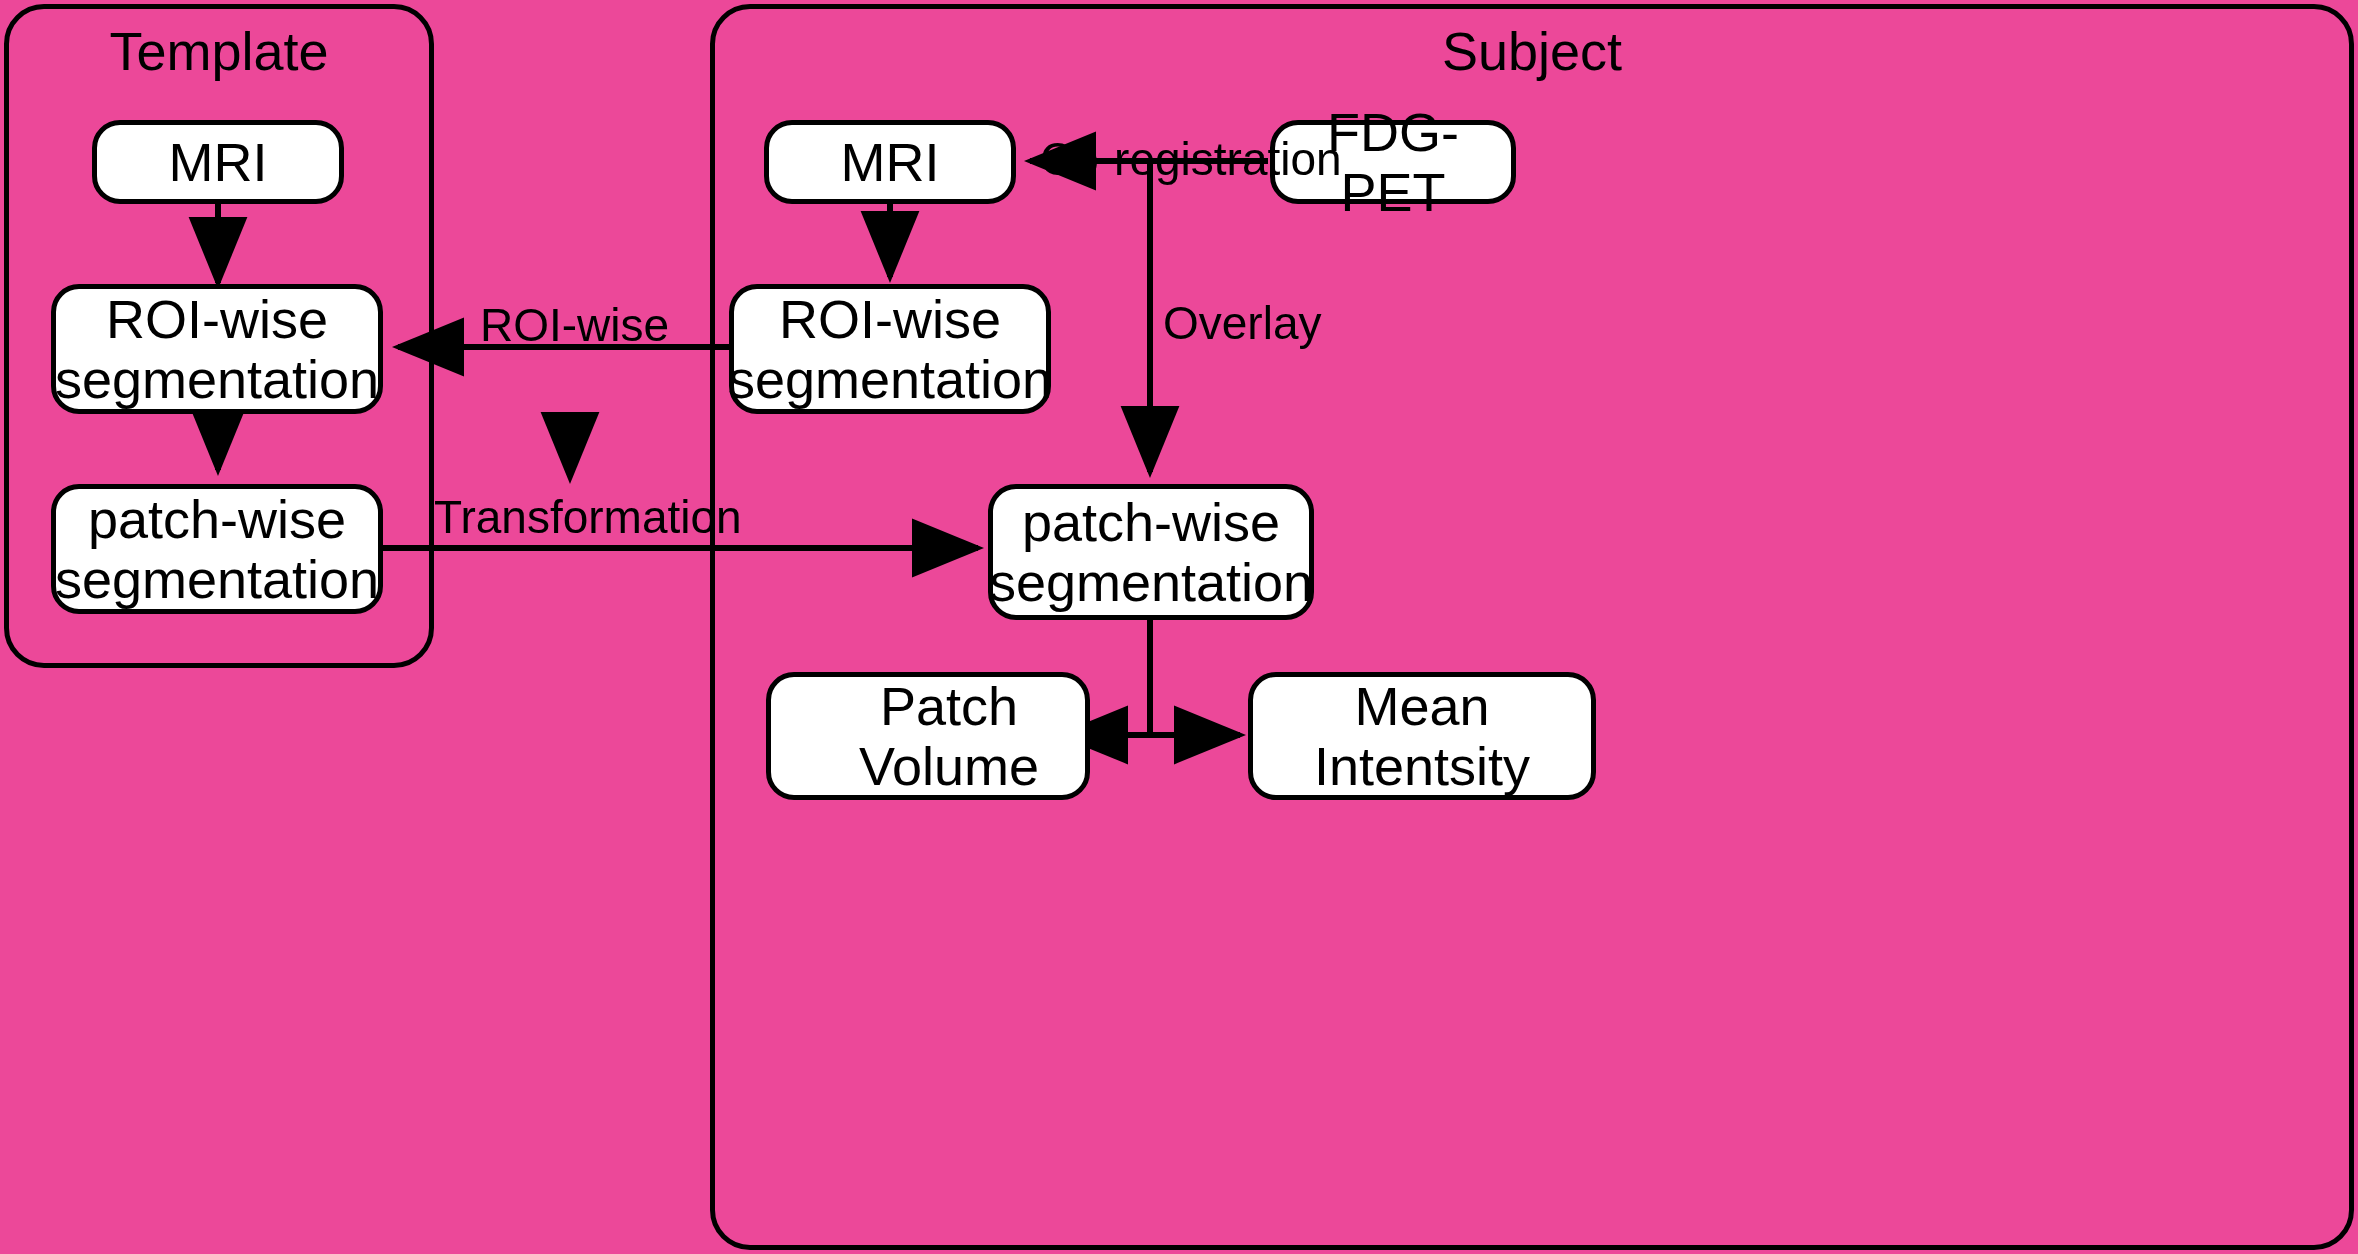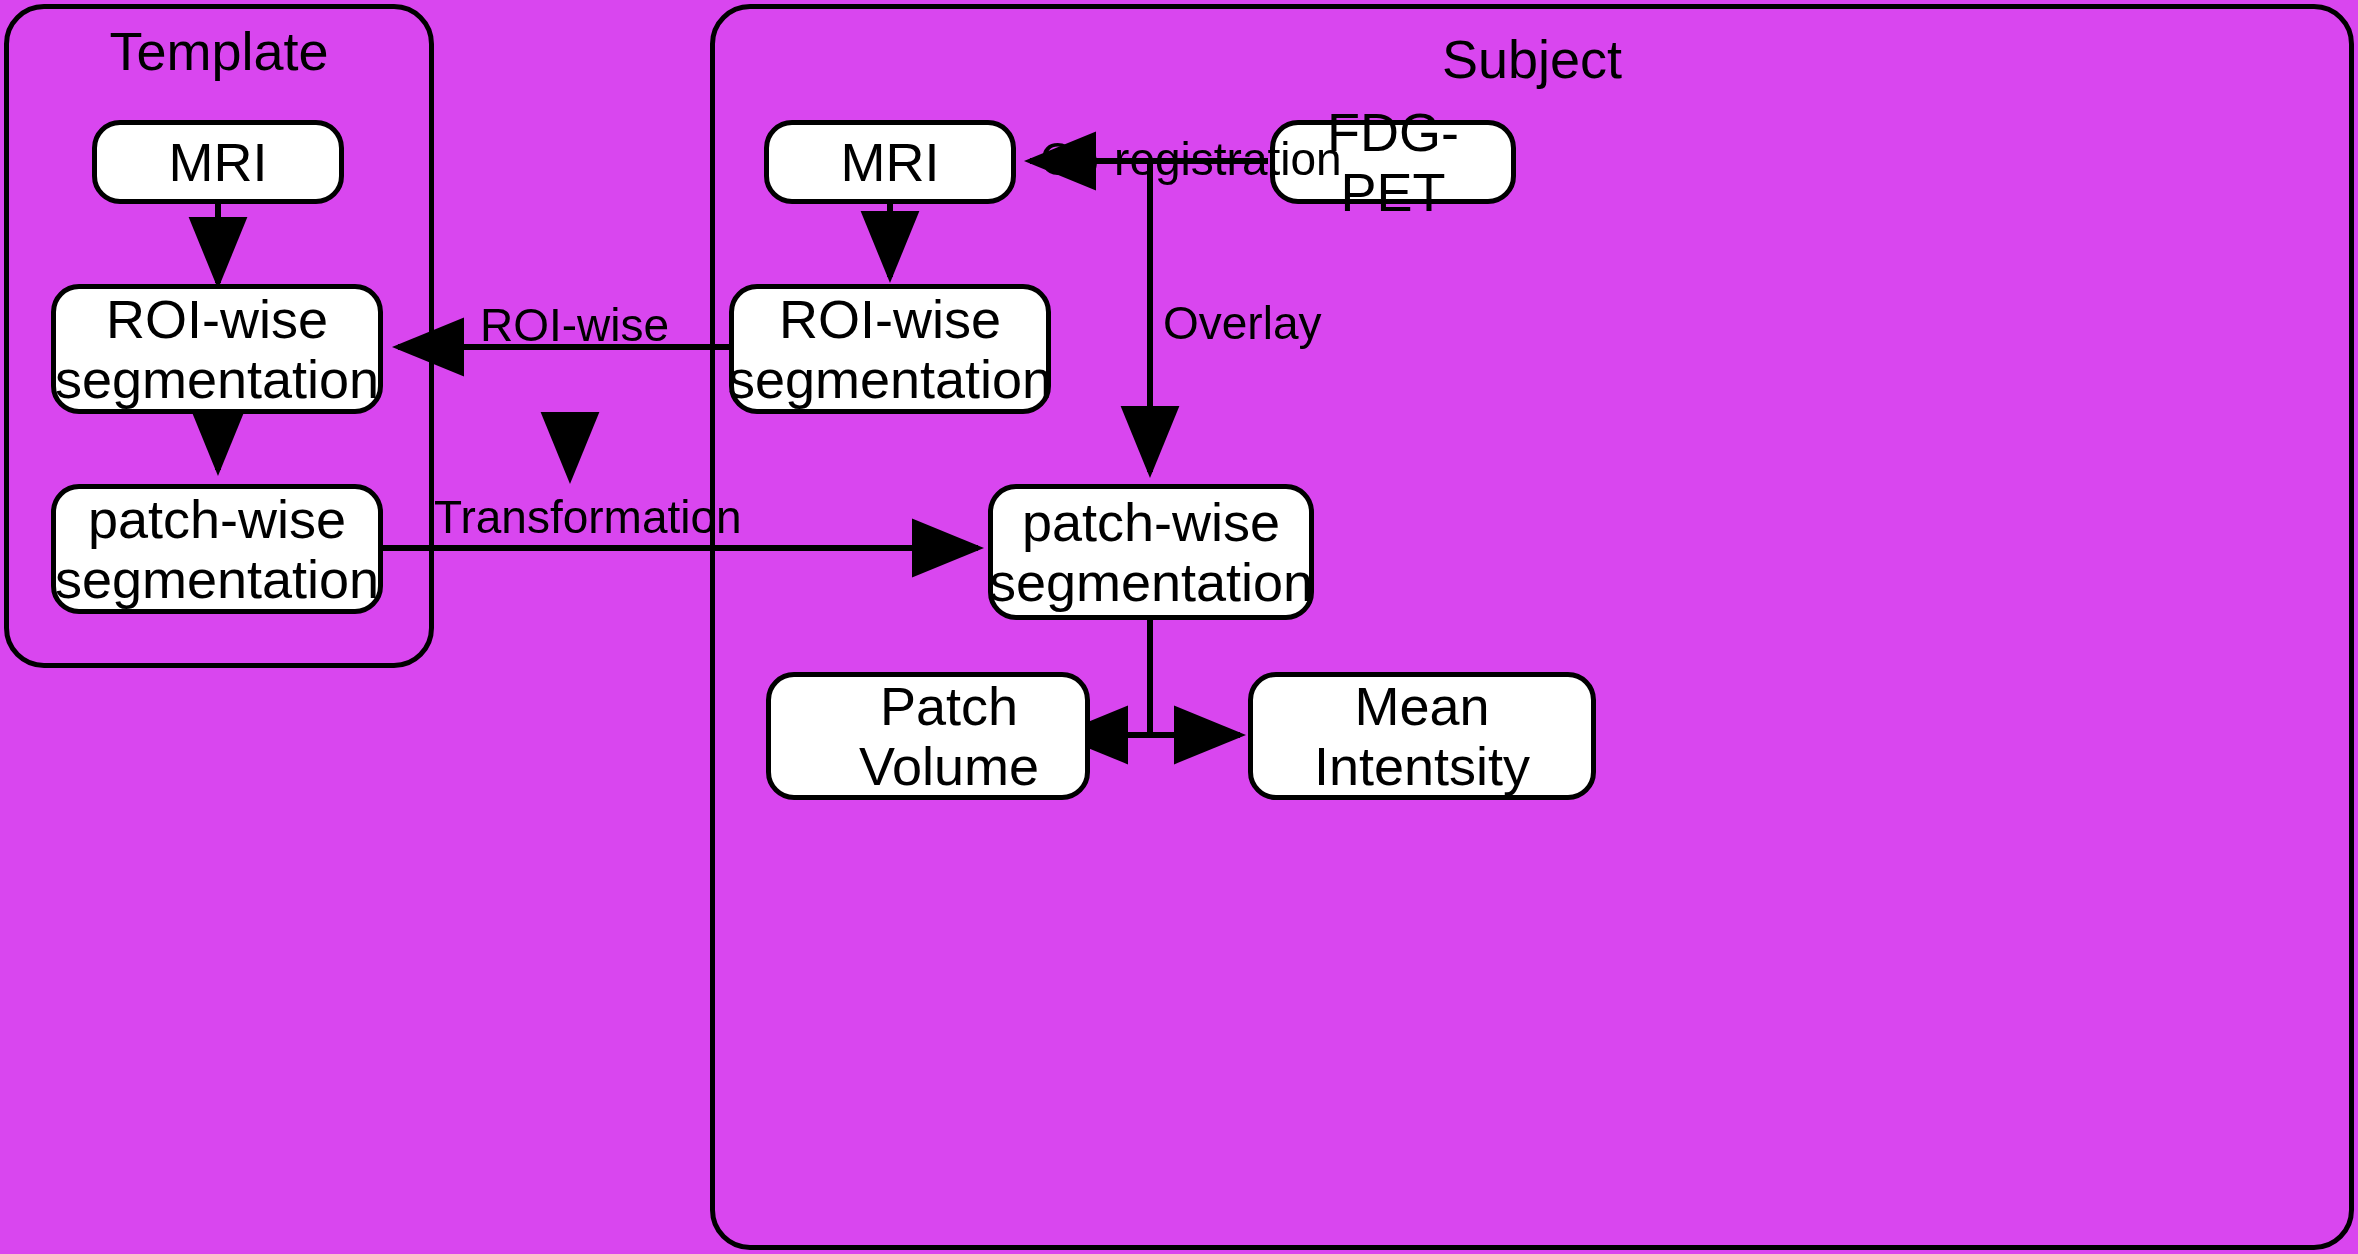--- a/index.html
+++ b/index.html
@@ -8,21 +8,21 @@
     padding: 0;
     background: #ffffff;
   }
   body {
     font-family: "Liberation Sans", sans-serif;
   }
   #canvas {
     position: relative;
     width: 2358px;
     height: 1254px;
-    background: #d946ef;
+    background: #ec4899;
     overflow: hidden;
   }
   svg.layer {
     position: absolute;
     top: 0;
     left: 0;
     width: 2358px;
     height: 1254px;
   }
   .panel {
@@ -115,21 +115,21 @@
 
       
       <line x1="1062" y1="735" x2="1240" y2="735" marker-start="url(#arrowStart)" marker-end="url(#arrowEnd)"></line>
     </g>
   </svg>
 
   <div class="panel" style="left:4px; top:4px; width:430px; height:664px;"></div>
   <div class="panel-title" style="left:4px; top:22px; width:430px;">Template</div>
 
   <div class="panel" style="left:710px; top:4px; width:1644px; height:1246px;"></div>
-  <div class="panel-title" style="left:710px; top:22px; width:1644px;margin-top:8px;">Subject</div>
+  <div class="panel-title" style="left:710px; top:22px; width:1644px;">Subject</div>
 
   <div class="node" style="left:92px; top:120px; width:252px; height:84px;">
     <span class="node-text">MRI</span>
   </div>
 
   <div class="node" style="left:51px; top:284px; width:332px; height:130px;">
     <span class="node-text">ROI-wise
 segmentation</span>
   </div>
 

